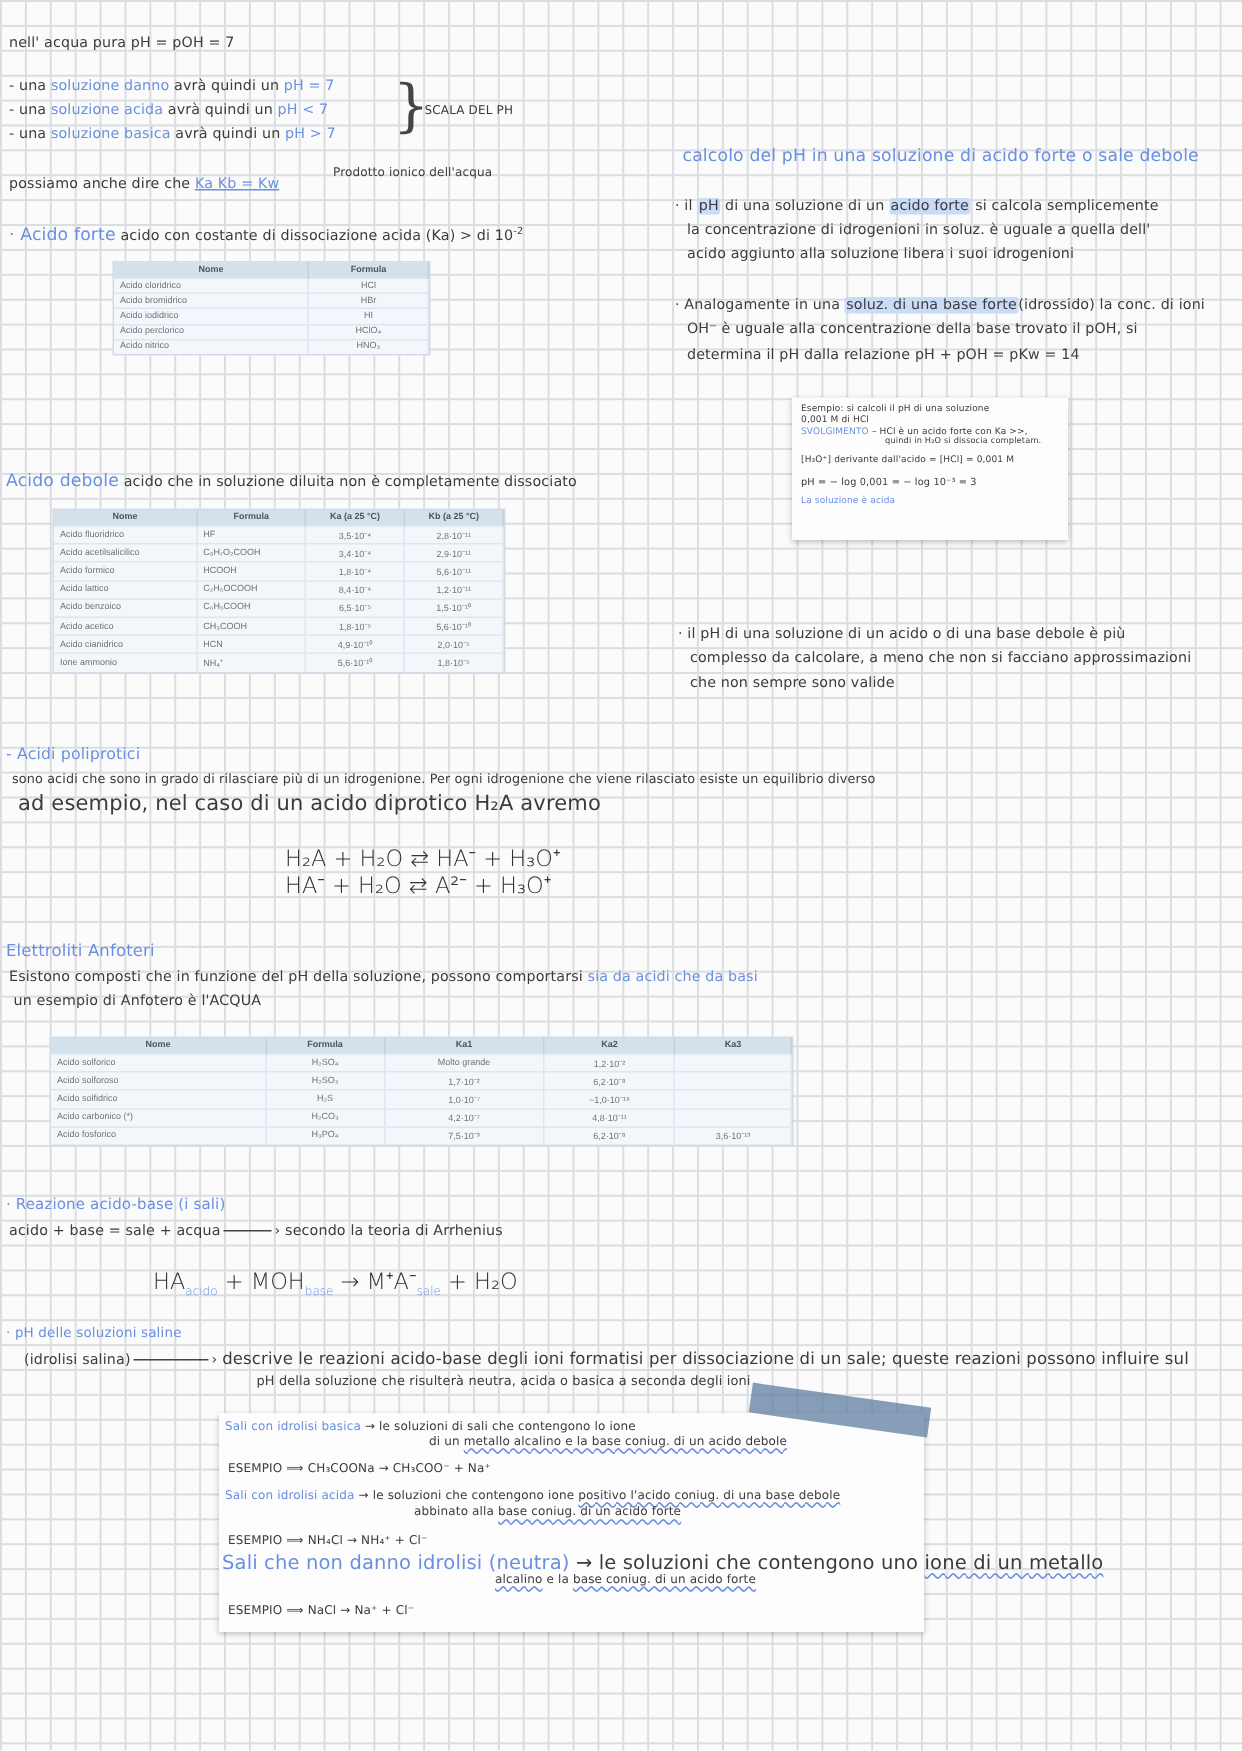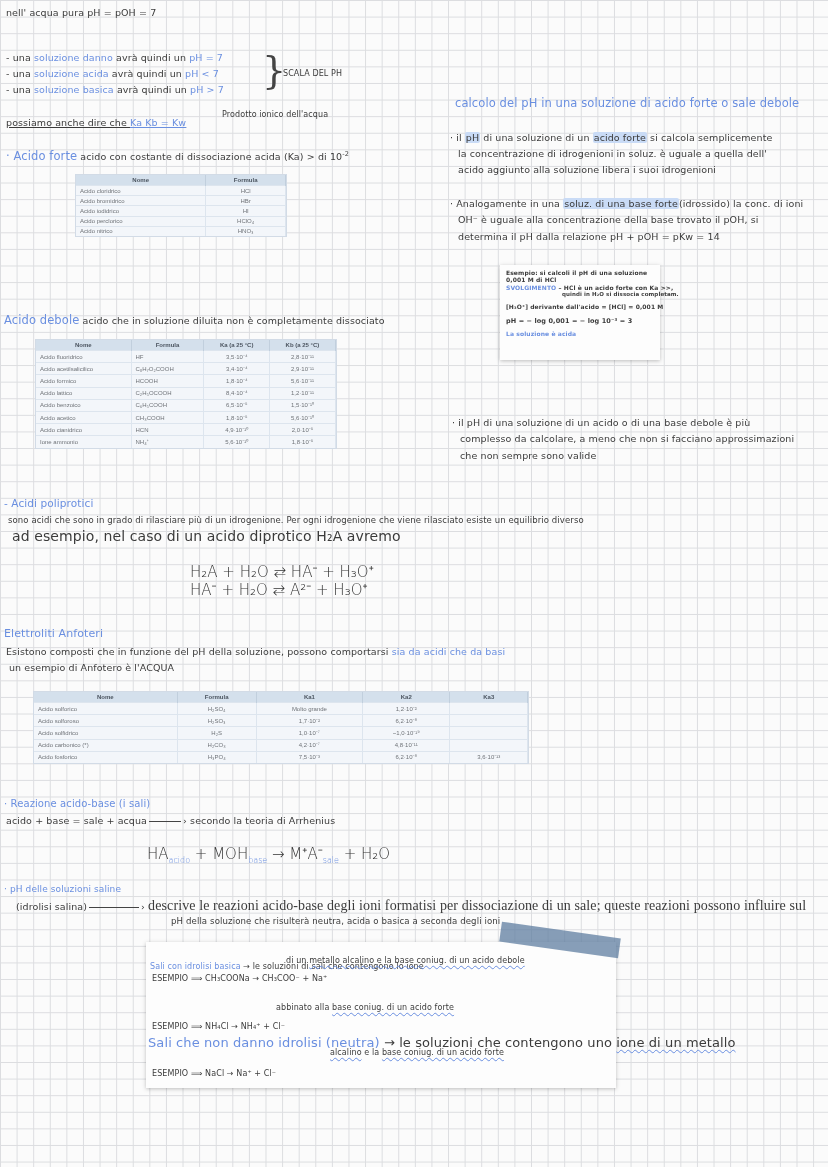--- a/index.html
+++ b/index.html
@@ -24,35 +24,35 @@
   table.book td { padding:1.6px 4px; border-top:1px solid #dde5ee; border-right:1px solid #dde5ee; }
   table.book td.c { text-align:center; }
   .eq { position:absolute; font-family:"DejaVu Sans", sans-serif; color:#333; font-size:15px; line-height:17px; white-space:nowrap; font-weight:300; }
   .card { position:absolute; background:#fdfdfd; box-shadow:0 1px 4px rgba(0,0,0,0.25); }
   .tape { position:absolute; background:rgba(95,125,160,0.75); transform:rotate(8deg); }
   .wavy { text-decoration:underline wavy #6a8fe0; text-decoration-thickness:1px; text-underline-offset:2px;text-align:right; }
 </style>
 </head>
 <body>
 
-<div class="hw" style="left:6px;top:6px;text-align:center;">nell' acqua pura pH = pOH = 7</div>
+<div class="hw" style="left:6px;top:22px;text-align:center;">nell' acqua pura pH = pOH = 7</div>
 
 <div class="hw" style="left:6px;top:51px;">
   <span>- una </span><span class="blue">soluzione danno</span><span> avrà quindi un </span><span class="blue">pH = 7</span>
 </div>
 <div class="hw" style="left:6px;top:67px;">
   <span>- una </span><span class="blue">soluzione acida</span><span> avrà quindi un </span><span class="blue">pH &lt; 7</span>
 </div>
 <div class="hw" style="left:6px;top:83px;">
   <span>- una </span><span class="blue">soluzione basica</span><span> avrà quindi un </span><span class="blue">pH &gt; 7</span>
 </div>
 <div class="brace" style="left:262px;top:51px;">}</div>
 <div class="hw" style="left:283px;top:67px;font-size:8px;">SCALA DEL PH</div>
 
-<div class="hw" style="left:6px;top:116px;text-decoration:underline;">
+<div class="hw" style="left:6px;top:116px;">
   <span>possiamo anche dire che </span><span class="blue" style="text-decoration:underline;">Ka Kb = Kw</span>
 </div>
 <div class="hw" style="left:222px;top:108px;font-size:8px;">Prodotto ionico dell'acqua</div>
 
 <div class="hw" style="left:6px;top:150px;">
   <span class="title-blue">· Acido forte</span><span> acido con costante di dissociazione acida (Ka) &gt; di 10</span><sup>-2</sup>
 </div>
 <table class="book" style="left:76px;top:175px;width:210px;">
   <tbody>
       <tr>
@@ -151,21 +151,21 @@
 </div>
 <div class="hw" style="left:458px;top:147px;">la concentrazione di idrogenioni in soluz. è uguale a quella dell'</div>
 <div class="hw" style="left:458px;top:163px;">acido aggiunto alla soluzione libera i suoi idrogenioni</div>
 
 <div class="hw" style="left:450px;top:197px;">
   <span>· Analogamente in una </span><span class="hl">soluz. di una base forte</span><span>(idrossido) la conc. di ioni</span>
 </div>
 <div class="hw" style="left:458px;top:213px;">OH⁻ è uguale alla concentrazione della base trovato il pOH, si</div>
 <div class="hw" style="left:458px;top:230px;">determina il pH dalla relazione pH + pOH = pKw = 14</div>
 
-<div class="card" style="left:500px;top:265px;width:160px;height:95px;font-weight:bold;">
+<div class="card" style="left:528px;top:265px;width:184px;height:95px;">
   <div class="hw" style="left:6px;top:4px;font-size:6px;line-height:7px;">Esempio: si calcoli il pH di una soluzione</div>
   <div class="hw" style="left:6px;top:11px;font-size:6px;line-height:7px;">0,001 M di HCl</div>
   <div class="hw" style="left:6px;top:19px;font-size:6px;line-height:7px;">
     <span class="blue">SVOLGIMENTO</span><span> – HCl è un acido forte con Ka &gt;&gt;,</span>
   </div>
   <div class="hw" style="left:62px;top:26px;font-size:5.5px;line-height:7px;">quindi in H₂O si dissocia completam.</div>
   <div class="hw" style="left:6px;top:38px;font-size:6px;line-height:8px;">[H₃O⁺] derivante dall'acido = [HCl] = 0,001 M</div>
   <div class="hw" style="left:6px;top:52px;font-size:6.5px;line-height:8px;">pH = − log 0,001 = − log 10⁻³ = 3</div>
   <div class="hw blue" style="left:6px;top:65px;font-size:6px;line-height:8px;">La soluzione è acida</div>
 </div>
@@ -231,39 +231,42 @@
         <td class="c">3,6·10⁻¹³</td>
       </tr>
 </tbody>
   </table>
 
 <div class="hw blue" style="left:4px;top:797px;font-size:10px;">· Reazione acido-base (i sali)</div>
 <div class="hw" style="left:6px;top:814px;">
   <span>acido + base = sale + acqua</span><span style="display:inline-block;width:32px;border-bottom:1px solid #444;margin:0 2px;vertical-align:2px;"></span><span>›</span>
   <span>secondo la teoria di Arrhenius</span>
 </div>
-<div class="eq" style="left:102px;top:846px;padding-left:45px;">
+<div class="eq" style="left:102px;top:846px;">
   <span>HA</span><sub class="blue" style="font-size:8px;">acido</sub><span> + MOH</span><sub class="blue" style="font-size:8px;">base</sub><span> → M⁺A⁻</span><sub class="blue" style="font-size:8px;">sale</sub><span> + H₂O</span>
 </div>
 
 <div class="hw blue" style="left:4px;top:883px;font-size:9px;">· pH delle soluzioni saline</div>
 <div class="hw" style="left:16px;top:899px;">
   <span>(idrolisi salina)</span><span style="display:inline-block;width:50px;border-bottom:1px solid #444;margin:0 2px;vertical-align:2px;"></span><span>›</span>
-  <span style="font-size:14px;font-family:Liberation Serif, serif;">descrive le reazioni acido-base degli ioni formatisi per dissociazione di un sale; queste reazioni possono influire sul</span>
+  <span style="font-size:11px;">descrive le reazioni acido-base degli ioni formatisi per dissociazione di un sale; queste reazioni possono influire sul</span>
 </div>
 <div class="hw" style="left:171px;top:915px;font-size:8.6px;">pH della soluzione che risulterà neutra, acida o basica a seconda degli ioni</div>
 
 <div class="card" style="left:146px;top:942px;width:470px;height:146px;">
-  <div class="hw" style="left:4px;top:2px;font-size:8px;margin-top:16px;">
+  <div class="hw" style="left:4px;top:2px;font-size:8px;">
     <span class="blue">Sali con idrolisi basica</span> <span>→ le soluzioni di sali che contengono lo ione</span>
   </div>
   <div class="hw" style="left:140px;top:12px;font-size:8px;">
     <span>di un </span><span class="wavy">metallo alcalino e la base coniug. di un acido debole</span>
   </div>
   <div class="hw" style="left:6px;top:30px;font-size:8px;">ESEMPIO ⟹ CH₃COONa → CH₃COO⁻ + Na⁺</div>
+  <div class="hw" style="left:4px;top:48px;font-size:8px;">
+    <span class="blue">Sali con idrolisi acida</span> <span>→ le soluzioni che contengono ione </span><span class="wavy">positivo l'acido coniug. di una base debole</span>
+  </div>
   <div class="hw" style="left:130px;top:59px;font-size:8px;">
     <span>abbinato alla </span><span class="wavy">base coniug. di un acido forte</span>
   </div>
   <div class="hw" style="left:6px;top:78px;font-size:8px;">ESEMPIO ⟹ NH₄Cl → NH₄⁺ + Cl⁻</div>
   <div class="hw" style="left:2px;top:94px;font-size:13px;">
     <span class="blue">Sali che non danno idrolisi (neutra)</span> <span>→ le soluzioni che contengono uno </span><span class="wavy">ione di un metallo</span>
   </div>
   <div class="hw" style="left:184px;top:104px;font-size:8px;">
     <span class="wavy">alcalino</span><span> e la </span><span class="wavy">base coniug. di un acido forte</span>
   </div>

